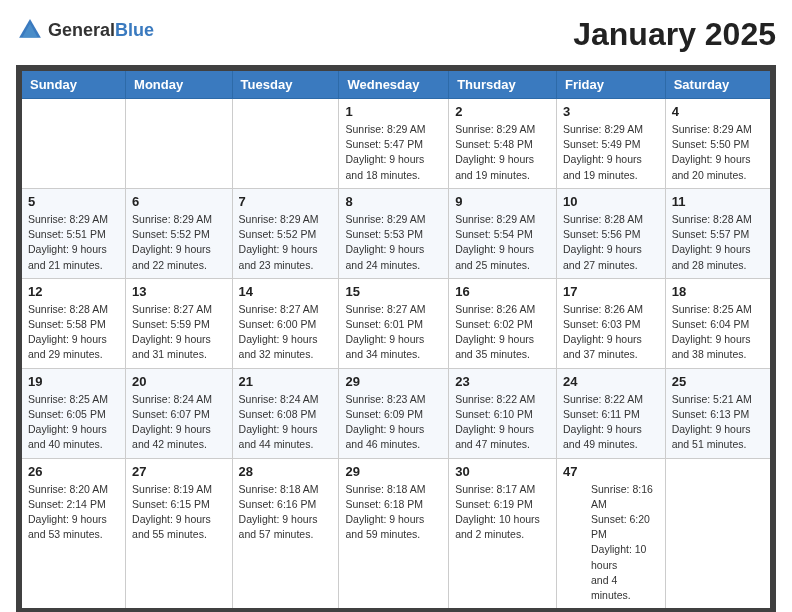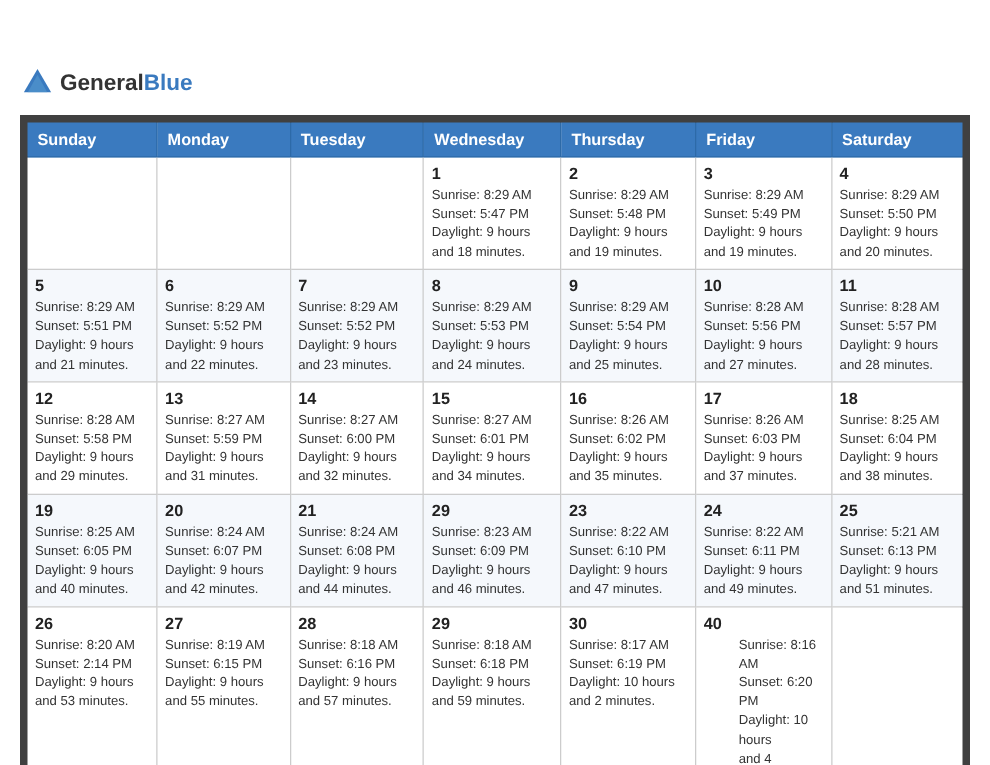--- a/index.html
+++ b/index.html
@@ -8,21 +8,20 @@
       background: #fff;
       width: 792px;
       min-height: 612px;
       padding: 16px;
     }
     .header {
       display: flex;
       justify-content: space-between;
       align-items: flex-start;
       margin-bottom: 12px;
-      margin-top: 36px;
     }
     .logo {
       display: flex;
       align-items: center;
       gap: 4px;
     }
     .logo-text-general {
       font-size: 18px;
       font-weight: bold;
       color: #333;
@@ -99,20 +98,21 @@
   <div class="logo">
     <svg class="logo-icon" viewBox="0 0 36 36">
       <polygon points="18,4 32,28 4,28" fill="#3a7abf"></polygon>
       <polygon points="18,10 28,28 8,28" fill="#5a9fd4" opacity="0.5"></polygon>
     </svg>
     <div>
       <span class="logo-text-general">General</span><span class="logo-text-blue">Blue</span>
     </div>
   </div>
   <div class="title-section">
+    <div class="month-title">January 2025</div>
   </div>
 </div>
 
 <table class="calendar">
   <thead>
     <tr id="header-row">
         <th>Sunday</th>
         <th>Monday</th>
         <th>Tuesday</th>
         <th>Wednesday</th>
@@ -338,21 +338,21 @@
 and 59 minutes.</div>
         </td>
         <td>
           <span class="day-num">30</span>
           <div class="day-detail" style="white-space: pre-line;">Sunrise: 8:17 AM
 Sunset: 6:19 PM
 Daylight: 10 hours
 and 2 minutes.</div>
         </td>
         <td>
-          <span class="day-num">40</span>
+          <span class="day-num">47</span>
           <div class="day-detail" style="white-space: pre-line; margin-left: 28px;">Sunrise: 8:16 AM
 Sunset: 6:20 PM
 Daylight: 10 hours
 and 4 minutes.</div>
         </td>
         <td class="empty-cell"></td>
       </tr>
     </tbody>
 </table>
 

